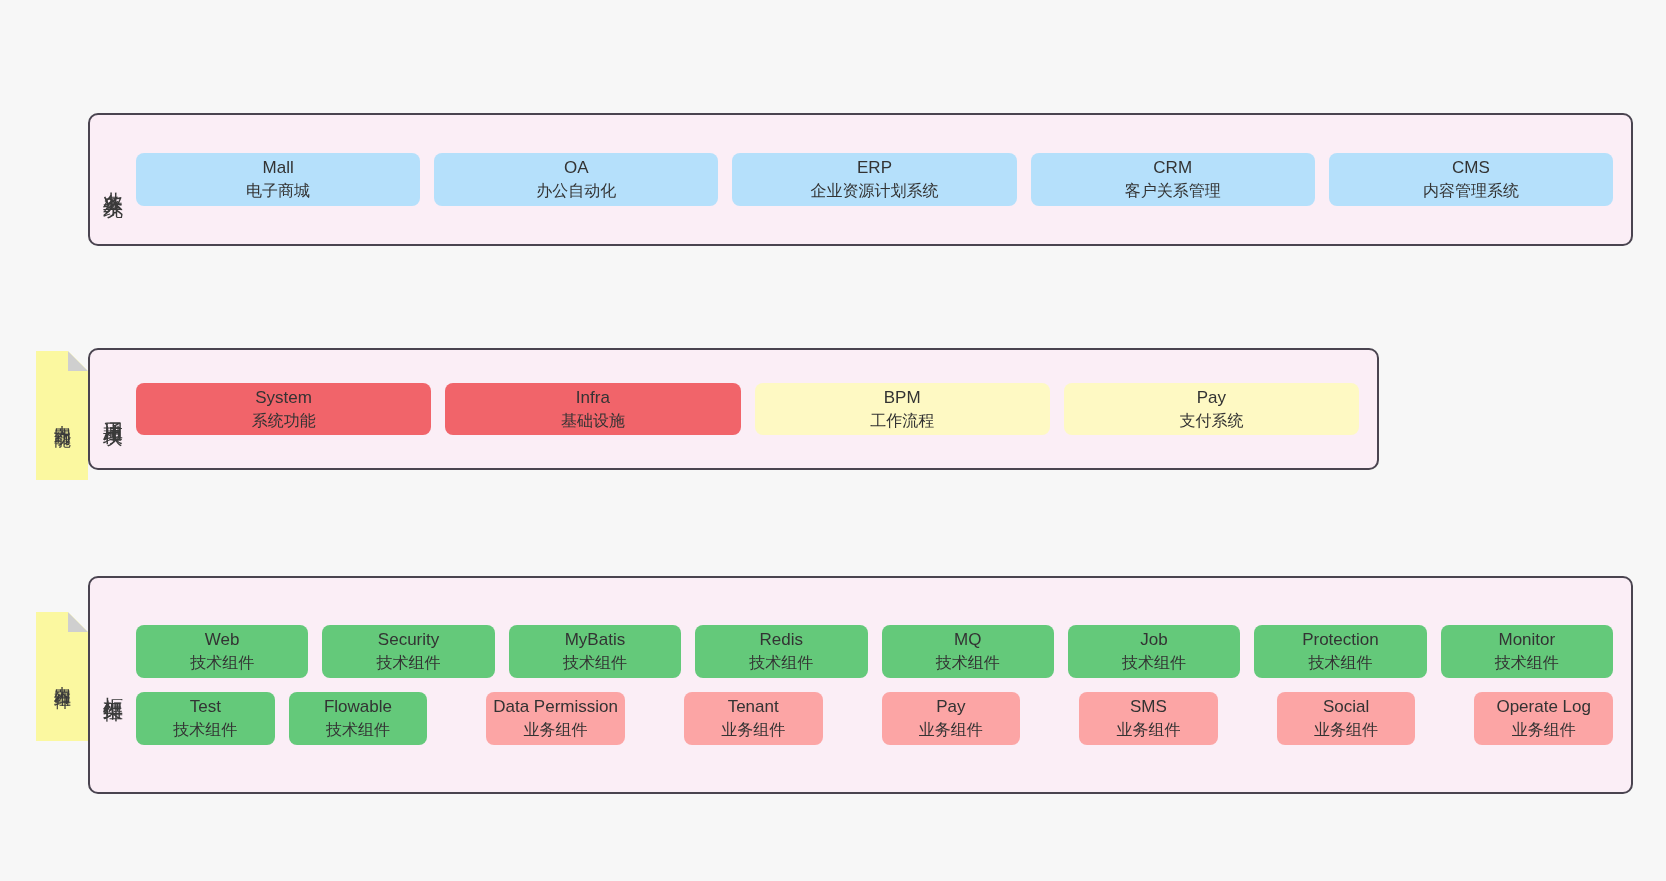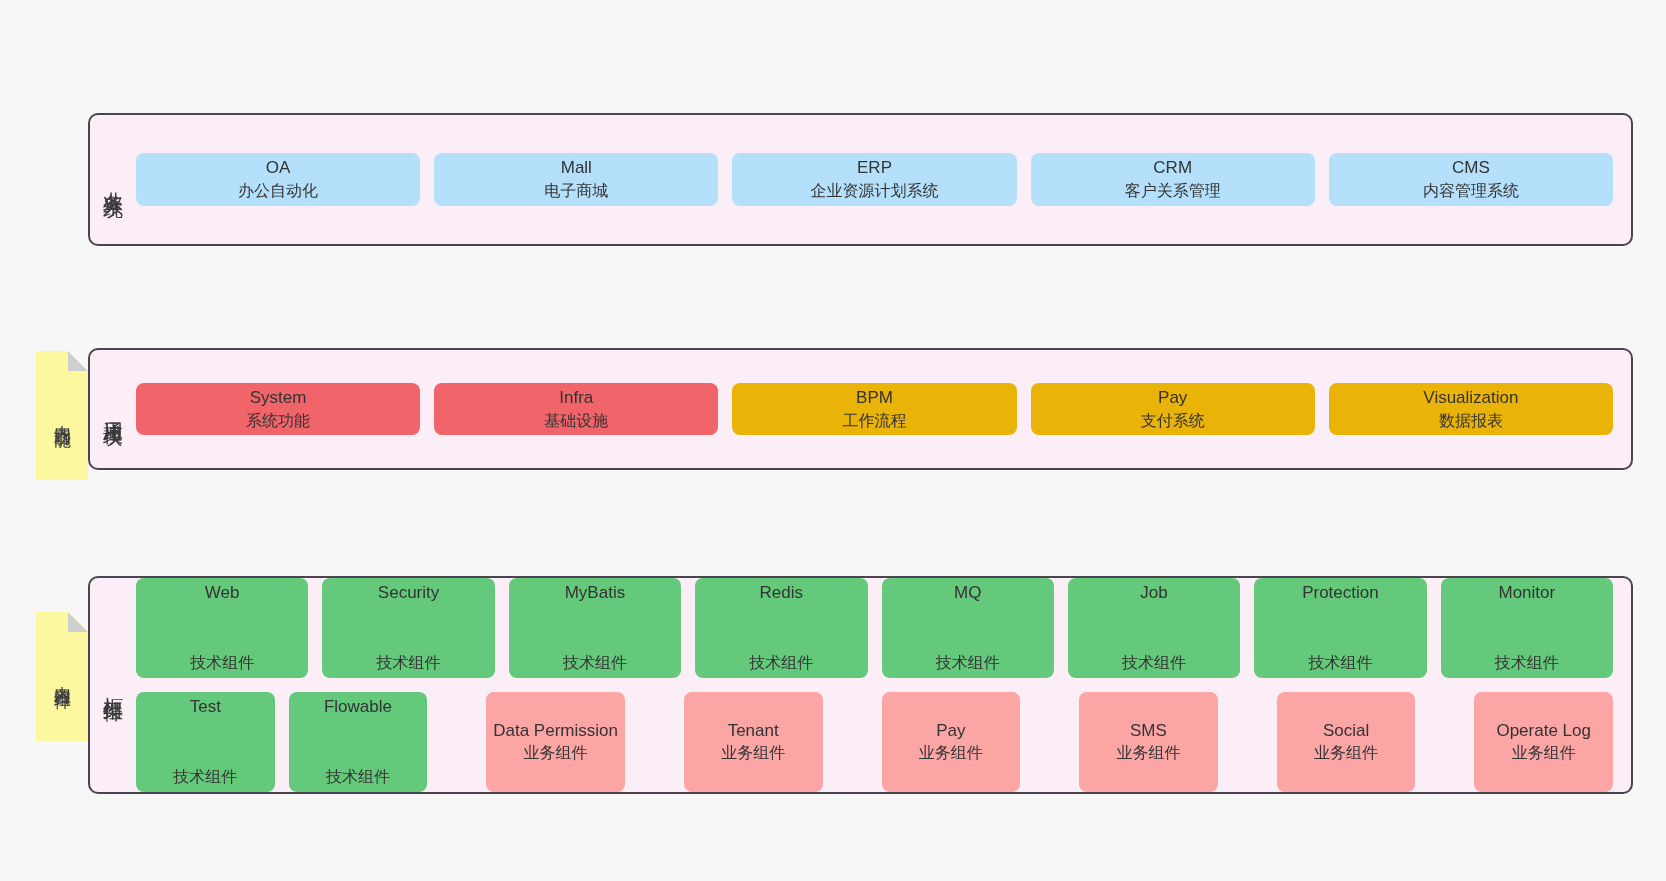--- a/index.html
+++ b/index.html
@@ -71,22 +71,22 @@
     font-size: 17px;
     line-height: 1.35;
     padding: 4px 6px;
   }
   .cell .t1 { font-size: 17px; }
   .cell .t2 { font-size: 16px; }
 
   
   .c-blue        { background: #b5e0fb; }
   .c-red         { background: #f1646a; }
-  .c-pink        { background: #eab308; }
-  .c-green       { background: #64c97a; gap: 47px; }
+  .c-pink        { background: #fef9c3; }
+  .c-green       { background: #64c97a; }
   .c-green-light { background: #fca5a5; margin-left: 45px; }
 
   
   .note {
     position: absolute;
     background: #fbf8a0;
     width: 52px;
     display: flex;
     align-items: center;
     justify-content: center;
@@ -127,27 +127,27 @@
 <body>
 
 <div id="stage">
 
   <div class="layer" style="left:88px; top:113px; width:1545px; height:133px;">
     <div class="layer-label">业务系统</div>
     <div class="layer-body">
       <div class="row">
 
         <div class="cell c-blue">
+          <span class="t1">Mall</span>
+          <span class="t2">电子商城</span>
+        </div>
+
+        <div class="cell c-blue">
           <span class="t1">OA</span>
           <span class="t2">办公自动化</span>
-        </div>
-
-        <div class="cell c-blue">
-          <span class="t1">Mall</span>
-          <span class="t2">电子商城</span>
         </div>
 
         <div class="cell c-blue">
           <span class="t1">ERP</span>
           <span class="t2">企业资源计划系统</span>
         </div>
 
         <div class="cell c-blue">
           <span class="t1">CRM</span>
           <span class="t2">客户关系管理</span>
@@ -162,21 +162,21 @@
       </div>
     </div>
   </div>
 
 
   <div class="note" style="left:36px; top:351px; height:129px;">
     <div class="note-fold"></div>
     <span class="note-text">内置功能</span>
   </div>
 
-  <div class="layer" style="left:88px; top:348px; width:1545px; height:122px;">
+  <div class="layer" style="left:88px; top:348px; width:1291px; height:122px;">
     <div class="layer-label">通用模块</div>
     <div class="layer-body">
       <div class="row">
 
         <div class="cell c-red">
           <span class="t1">System</span>
           <span class="t2">系统功能</span>
         </div>
 
         <div class="cell c-red">
@@ -188,24 +188,20 @@
           <span class="t1">BPM</span>
           <span class="t2">工作流程</span>
         </div>
 
         <div class="cell c-pink">
           <span class="t1">Pay</span>
           <span class="t2">支付系统</span>
         </div>
 
 
-        <div class="cell c-pink">
-          <span class="t1">Visualization</span>
-          <span class="t2">数据报表</span>
-        </div>
 
       </div>
     </div>
   </div>
 
 
   <div class="note" style="left:36px; top:612px; height:129px;">
     <div class="note-fold"></div>
     <span class="note-text">内置组件</span>
   </div>

